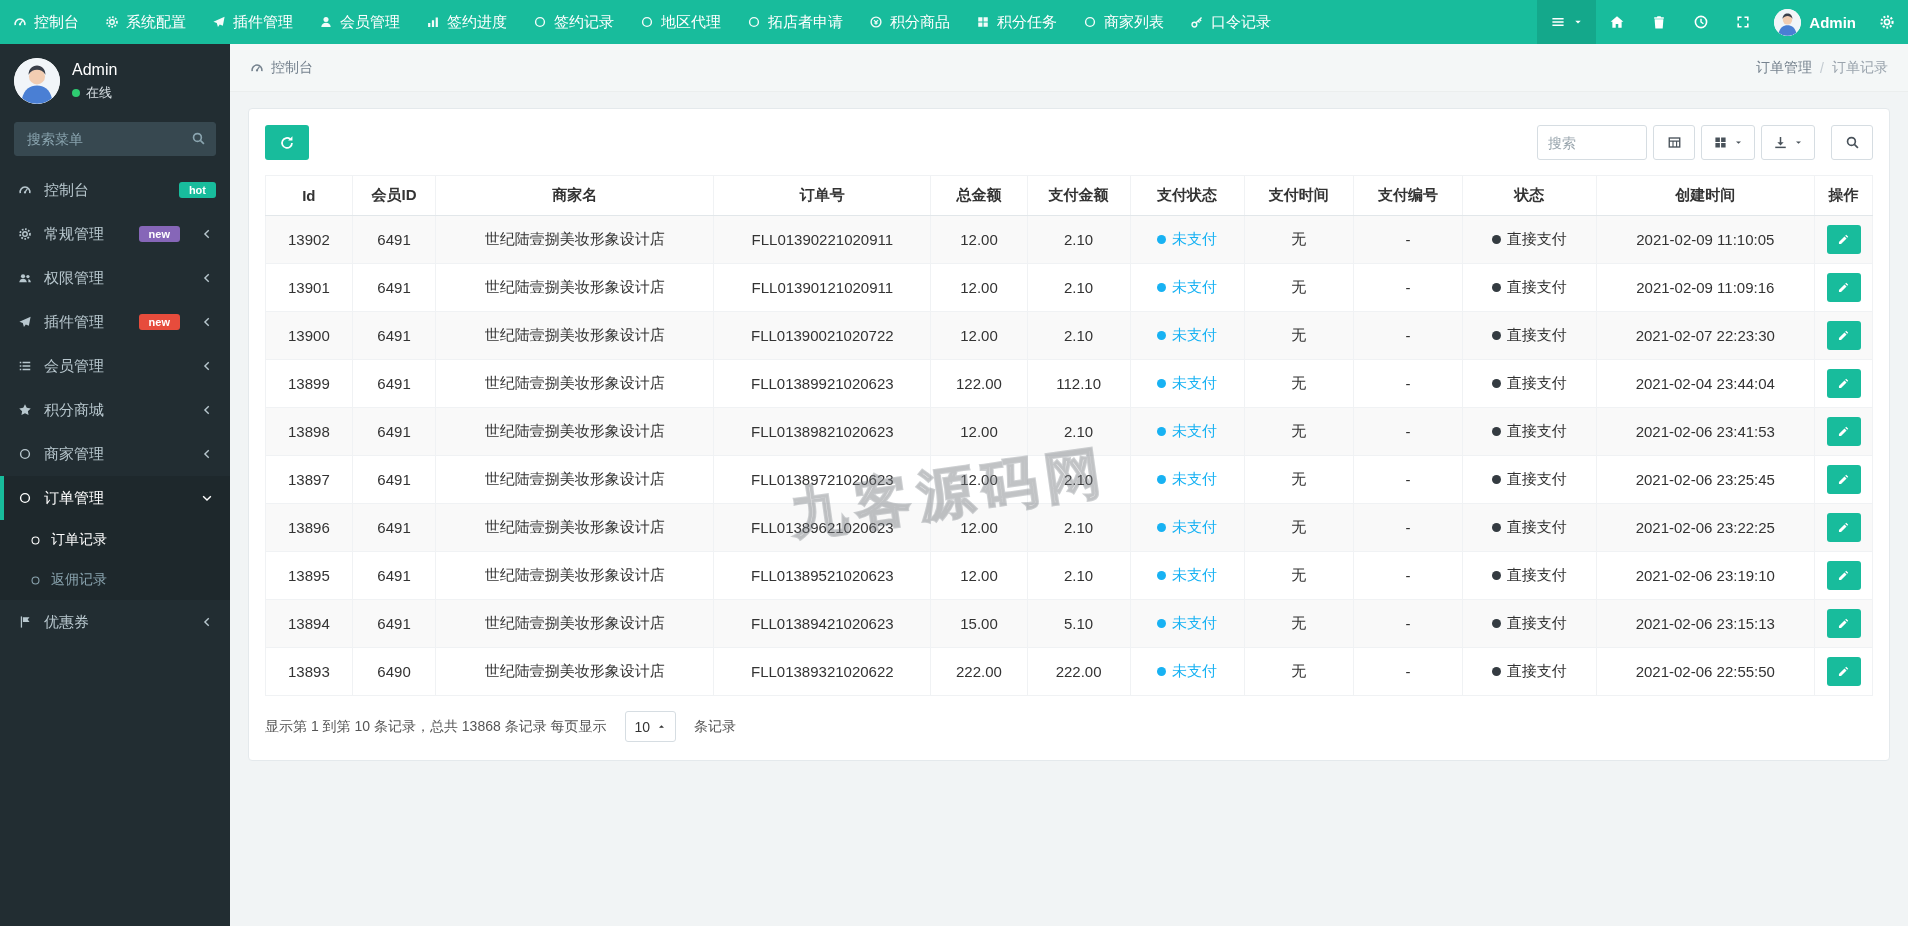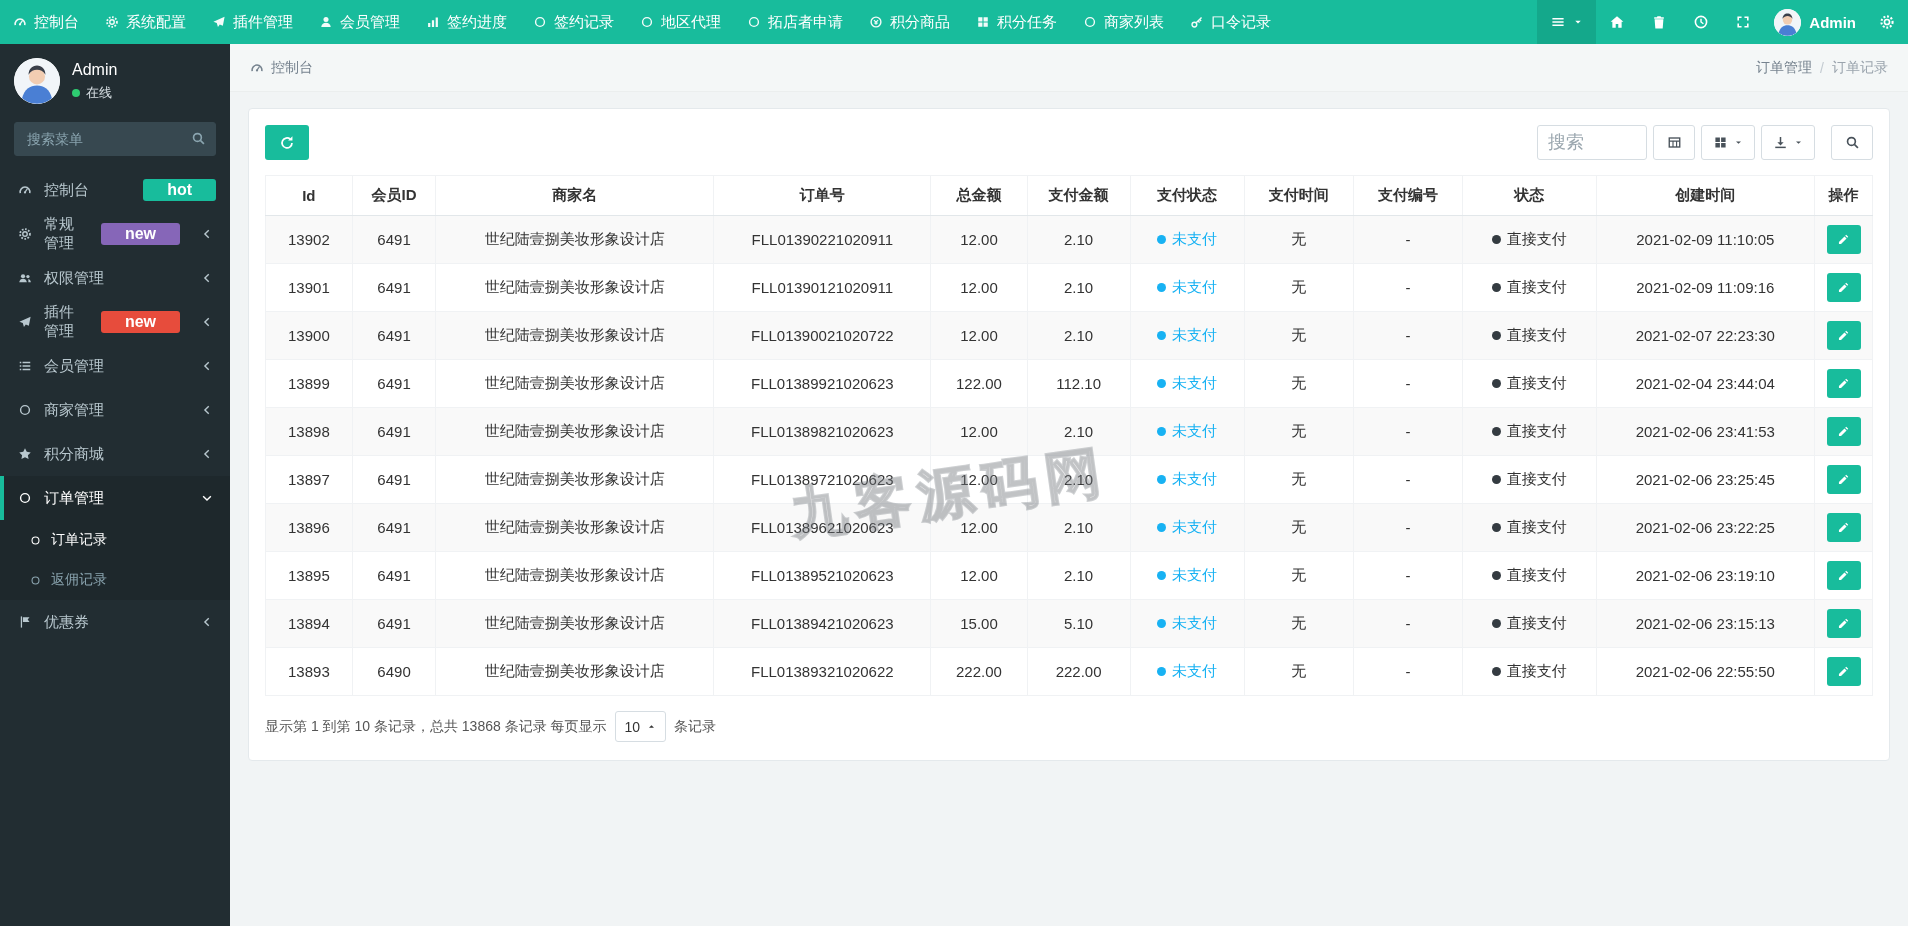--- a/index.html
+++ b/index.html
@@ -38,21 +38,21 @@
   .sb-search { margin:6px 14px 12px; position:relative; }
   .sb-search input { width:100%; height:34px; background:#374850; border:1px solid #374850; border-radius:3px;
     color:#fff; font-size:14px; padding:0 36px 0 12px; outline:none; }
   .sb-search input::placeholder { color:#8aa4af; }
   .sb-search .svgi { position:absolute; right:10px; top:9px; font-size:15px; color:#8aa4af; cursor:pointer; }
   .menu { list-style:none; }
   .m-item { height:44px; display:flex; align-items:center; gap:10px; padding:0 14px 0 12px;
     border-left:4px solid transparent; color:#b8c7ce; font-size:15px; cursor:pointer; }
   .m-item .svgi { font-size:14px; width:18px; }
   .m-spacer { flex:1; }
-  .badge { font-size:16px; padding:2px 24px; border-radius:3px; color:#fff; font-weight:bold; }
+  .badge { font-size:11px; padding:2px 10px; border-radius:3px; color:#fff; font-weight:bold; }
   .chev { margin-left:8px; font-size:12px; display:inline-flex; }
   .m-item.active { background:#1e282c; color:#fff; border-left-color:#18bc9c; }
   .submenu { list-style:none; background:#1e282c; }
   .sub-item { height:40px; display:flex; align-items:center; gap:10px; padding:0 14px 0 30px;
     color:#8aa4af; font-size:14px; cursor:pointer; }
   .sub-item .svgi { font-size:11px; }
   .sub-item.active { color:#fff; }
 
   
   .content { position:absolute; top:44px; left:230px; right:0; bottom:0; background:#f1f4f5; overflow:hidden; }
@@ -64,39 +64,39 @@
   .bc-sep { color:#c3cbd1; }
   .bc-current { color:#9aa4ad; }
 
   .card { margin:16px 18px; background:#fff; border:1px solid #e4e9ec; border-radius:4px;
     padding:16px 16px 18px; position:relative; z-index:2; }
   .toolbar { display:flex; justify-content:space-between; align-items:center; margin-bottom:15px; }
   .btn-refresh { width:44px; height:35px; border:none; border-radius:3px; background:#18bc9c; color:#fff;
     font-size:16px; display:flex; align-items:center; justify-content:center; cursor:pointer; }
   .tb-right { display:flex; gap:6px; align-items:center; }
   .tb-search { width:110px; height:35px; border:1px solid #d6dde2; border-radius:3px; padding:0 10px;
-    font-size:18px; color:#333; outline:none; }
+    font-size:14px; color:#333; outline:none; }
   .tb-search::placeholder { color:#9aa6ae; }
   .tb-btn { height:35px; min-width:42px; padding:0 11px; background:#fff; border:1px solid #d6dde2;
     border-radius:3px; display:flex; align-items:center; justify-content:center; gap:6px; color:#49525a;
     font-size:15px; cursor:pointer; }
   .tb-btn .caret { font-size:9px; }
   .tb-btn.last { margin-left:10px; }
 
   .grid-table { width:100%; border-collapse:collapse; font-size:15px; }
   .grid-table th, .grid-table td { border:1px solid #f0f2f4; text-align:center; padding:9px 6px; height:39px; }
   .grid-table thead th { font-weight:bold; color:#333; border-bottom:1px solid #e2e7ea; height:40px; cursor:pointer; }
   .grid-table tbody tr:nth-child(odd) { background:#f9f9f9; }
   .dot { display:inline-block; width:9px; height:9px; border-radius:50%; margin-right:6px; }
   .btn-edit { width:34px; height:29px; background:#18bc9c; border:none; border-radius:3px; color:#fff;
     font-size:13px; display:inline-flex; align-items:center; justify-content:center; cursor:pointer; }
 
   .table-footer { display:flex; justify-content:space-between; align-items:center; margin-top:15px;
     font-size:14px; color:#555; }
-  .f-info { display:flex; align-items:center; gap:8px; }
+  .f-info { display:flex; align-items:center; gap:18px; }
   .pp-dd { display:inline-flex; align-items:center; gap:7px; border:1px solid #d6dde2; border-radius:3px;
     height:31px; padding:0 9px; background:#fff; cursor:pointer; color:#333; }
   .pp-dd .caret { font-size:9px; }
   .pagination { display:flex; list-style:none; gap:5px; }
   .page { min-width:34px; height:33px; padding:0 11px; border:1px solid #dfe5e9; border-radius:3px;
     background:#fff; display:flex; align-items:center; justify-content:center; font-size:14px;
     color:#555; cursor:pointer; }
   .page.active { background:#18bc9c; border-color:#18bc9c; color:#fff; }
   .page.dots { color:#999; cursor:default; }
 
@@ -373,39 +373,39 @@
         <span class="m-label">会员管理</span>
         <span class="m-spacer"></span>
         <span class="chev svgi">
           <svg viewBox="0 0 20 20" xmlns="http://www.w3.org/2000/svg" fill="none" stroke="currentColor">
             <path d="M12.5 4.5L7 10l5.5 5.5" stroke-width="2"></path>
           </svg>
         </span>
       </li>
       <li class="m-item">
         <span class="svgi">
+          <svg viewBox="0 0 20 20" xmlns="http://www.w3.org/2000/svg" fill="currentColor">
+            <path d="M10 1.8l2.5 5.1 5.7.8-4.1 4 1 5.6-5.1-2.7-5.1 2.7 1-5.6-4.1-4 5.7-.8z"></path>
+          </svg>
+        </span>
+        <span class="m-label">积分商城</span>
+        <span class="m-spacer"></span>
+        <span class="chev svgi">
+          <svg viewBox="0 0 20 20" xmlns="http://www.w3.org/2000/svg" fill="none" stroke="currentColor">
+            <path d="M12.5 4.5L7 10l5.5 5.5" stroke-width="2"></path>
+          </svg>
+        </span>
+      </li>
+      <li class="m-item">
+        <span class="svgi">
           <svg viewBox="0 0 20 20" xmlns="http://www.w3.org/2000/svg" fill="none" stroke="currentColor">
             <circle cx="10" cy="10" r="6.3" stroke-width="2"></circle>
           </svg>
         </span>
         <span class="m-label">商家管理</span>
-        <span class="m-spacer"></span>
-        <span class="chev svgi">
-          <svg viewBox="0 0 20 20" xmlns="http://www.w3.org/2000/svg" fill="none" stroke="currentColor">
-            <path d="M12.5 4.5L7 10l5.5 5.5" stroke-width="2"></path>
-          </svg>
-        </span>
-      </li>
-      <li class="m-item">
-        <span class="svgi">
-          <svg viewBox="0 0 20 20" xmlns="http://www.w3.org/2000/svg" fill="currentColor">
-            <path d="M10 1.8l2.5 5.1 5.7.8-4.1 4 1 5.6-5.1-2.7-5.1 2.7 1-5.6-4.1-4 5.7-.8z"></path>
-          </svg>
-        </span>
-        <span class="m-label">积分商城</span>
         <span class="m-spacer"></span>
         <span class="chev svgi">
           <svg viewBox="0 0 20 20" xmlns="http://www.w3.org/2000/svg" fill="none" stroke="currentColor">
             <path d="M12.5 4.5L7 10l5.5 5.5" stroke-width="2"></path>
           </svg>
         </span>
       </li>
       <li class="m-item active">
         <span class="svgi">
           <svg viewBox="0 0 20 20" xmlns="http://www.w3.org/2000/svg" fill="none" stroke="currentColor">

